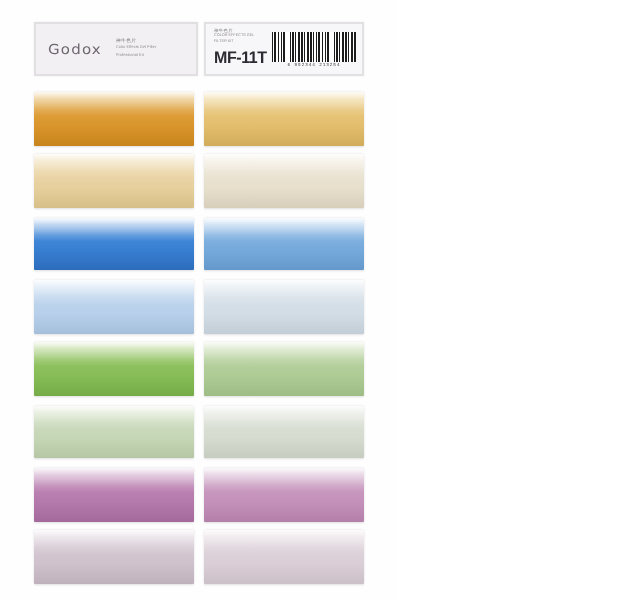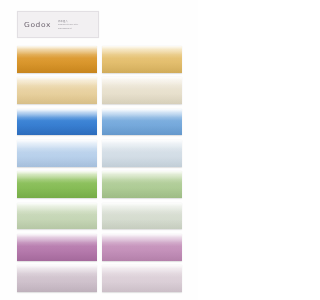--- a/index.html
+++ b/index.html
@@ -180,20 +180,32 @@
 
     <div class="brand-panel">
       <div class="brand-logo">Godox</div>
       <div class="brand-text">
         <span class="cn">神牛色片</span>
         <span>Color Effects Gel Filter</span>
         <span>Professional Kit</span>
       </div>
     </div>
 
+    <div class="label-panel">
+      <div class="label-meta">
+        <span class="cn">神牛色片</span>
+        <span>COLOR EFFECTS GEL</span>
+        <span>FILTER KIT</span>
+      </div>
+      <div class="model">MF-11T</div>
+      <div class="barcode-wrap">
+        <div class="barcode"></div>
+        <div class="barcode-digits">6 952344 213254</div>
+      </div>
+    </div>
 
   </div>
 
   <div class="grid">
       <div class="swatch" style="grid-area: 1 / 1; background: linear-gradient(rgb(240, 217, 168) 0%, rgb(221, 155, 51) 45%, rgb(210, 140, 30) 100%);"></div>
       <div class="swatch" style="grid-area: 1 / 2; background: linear-gradient(rgb(246, 231, 194) 0%, rgb(230, 194, 116) 45%, rgb(220, 181, 95) 100%);"></div>
       <div class="swatch" style="grid-area: 2 / 1; background: linear-gradient(rgb(247, 236, 212) 0%, rgb(233, 211, 164) 45%, rgb(227, 201, 143) 100%);"></div>
       <div class="swatch" style="grid-area: 2 / 2; background: linear-gradient(rgb(248, 244, 236) 0%, rgb(233, 226, 208) 45%, rgb(226, 218, 196) 100%);"></div>
       <div class="swatch" style="grid-area: 3 / 1; background: linear-gradient(rgb(207, 225, 245) 0%, rgb(60, 132, 214) 45%, rgb(47, 114, 198) 100%);"></div>
       <div class="swatch" style="grid-area: 3 / 2; background: linear-gradient(rgb(220, 234, 248) 0%, rgb(123, 173, 222) 45%, rgb(106, 160, 214) 100%);"></div>

